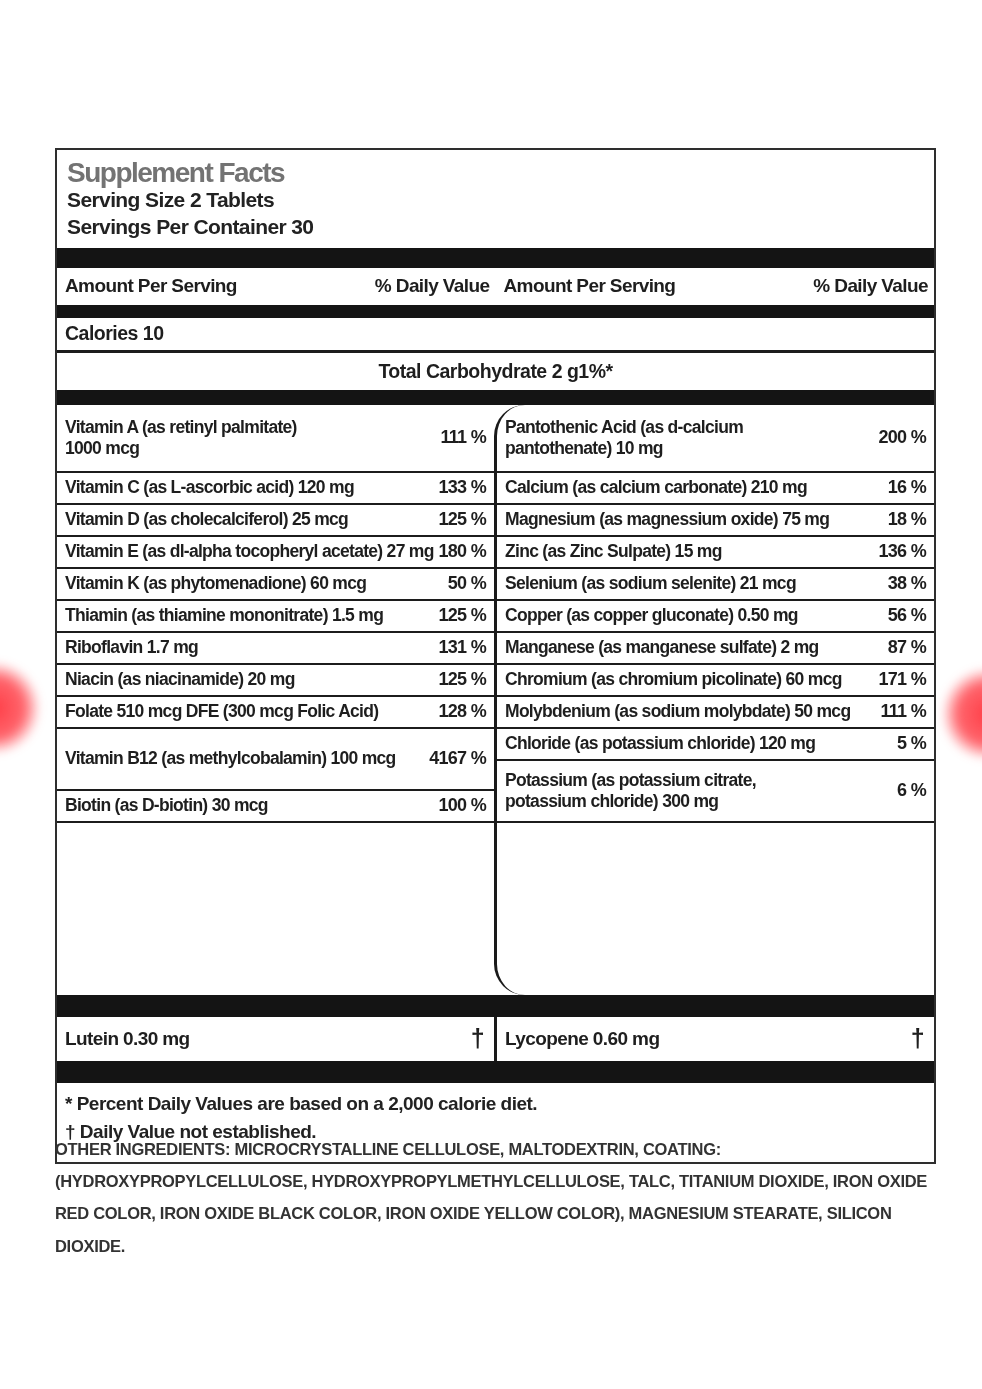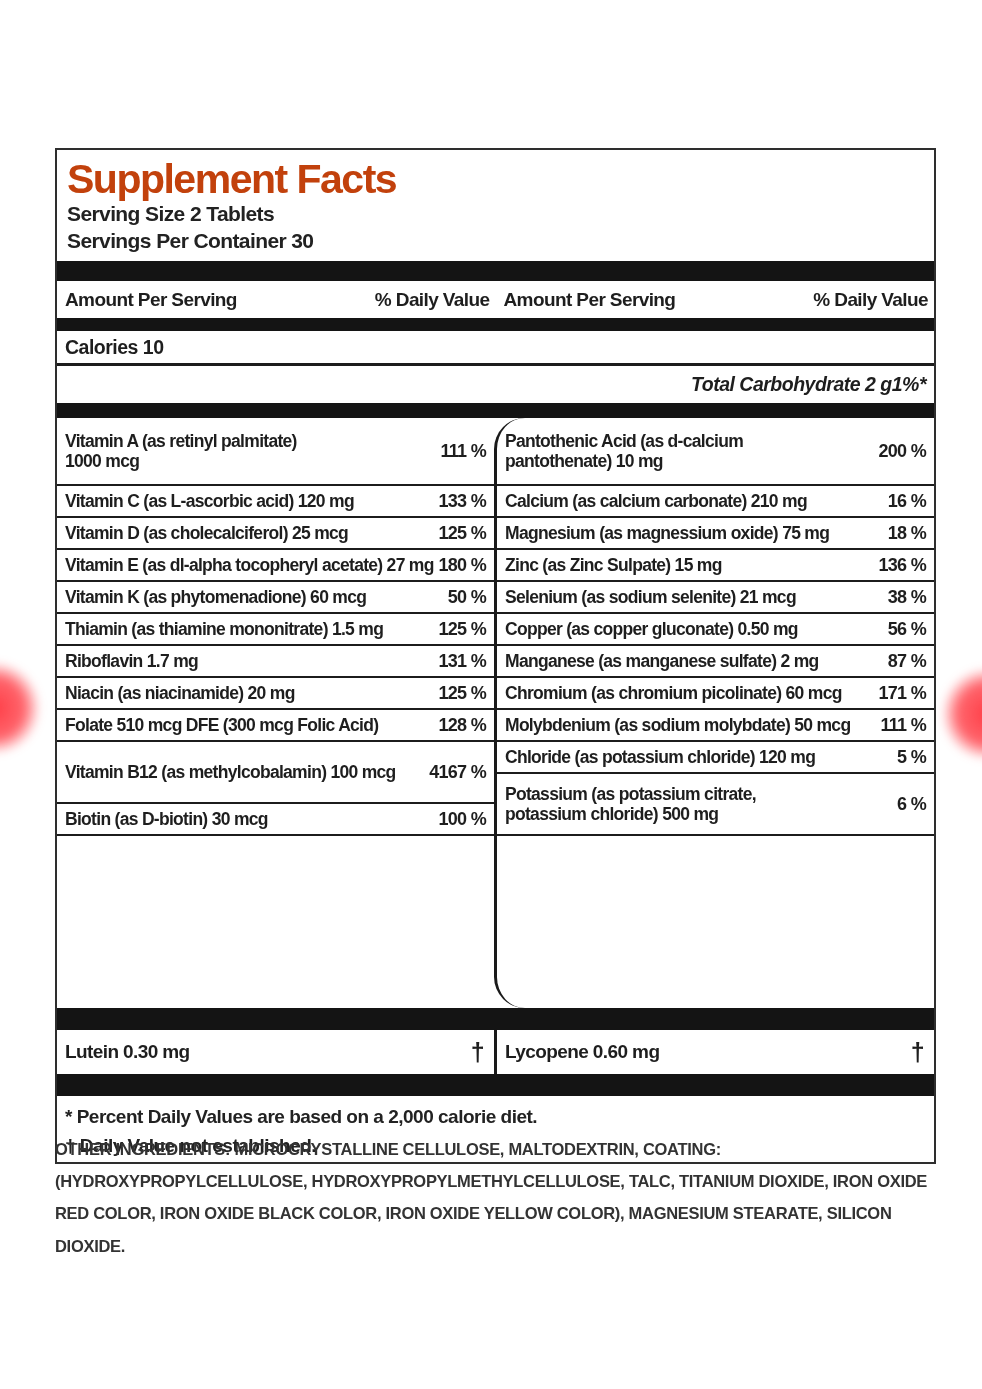--- a/index.html
+++ b/index.html
@@ -17,35 +17,35 @@
   }
   .glow-left{left:-52px;top:662px;}
   .glow-right{right:-52px;top:668px;}
 
   .label-box{
     position:absolute;left:55px;top:148px;width:881px;height:1016px;
     background:#fff;border:2px solid #2e2e2e;box-sizing:border-box;
   }
   .title-block{padding:8px 10px 0 10px;}
   .sf-title{
-    font-size:41px;font-weight:bold;letter-spacing:-1.5px;line-height:1.05;
-    color:#c2410c;
+    font-size:28px;font-weight:bold;letter-spacing:-1.5px;line-height:1.05;
+    color:#737373;
   }
   .serving-line{font-size:21px;font-weight:bold;letter-spacing:-0.6px;line-height:1.27;color:#222;}
   .bar{background:#141414;width:100%;}
   .bar-a{height:20px;margin-top:7px;}
   .bar-b{height:13px;}
   .bar-c{height:15px;}
   .bar-d{height:22px;}
   .bar-e{height:22px;}
   .header-row{display:flex;height:37px;align-items:center;}
   .header-half{flex:1;display:flex;justify-content:space-between;align-items:center;padding:0 6px 0 8px;}
   .header-half span{font-size:19px;font-weight:bold;letter-spacing:-0.6px;white-space:nowrap;}
   .calories-row{height:35px;display:flex;align-items:center;padding:0 8px;border-bottom:3px solid #1c1c1c;box-sizing:border-box;font-size:19.5px;font-weight:bold;letter-spacing:-0.5px;}
-  .carb-row{height:37px;display:flex;justify-content:flex-end;align-items:center;padding:9px 8px;box-sizing:border-box;font-size:19.5px;font-weight:bold;letter-spacing:-0.5px;font-style:italic;}
+  .carb-row{height:37px;display:flex;justify-content:center;align-items:center;padding:9px 8px;box-sizing:border-box;font-size:19.5px;font-weight:bold;letter-spacing:-0.5px;}
   .columns{display:flex;height:590px;}
   .col{flex:1;display:flex;flex-direction:column;box-sizing:border-box;}
   .col-right{border-left:3px solid #1a1a1a;border-radius:31px;}
   .nrow{
     display:flex;justify-content:space-between;align-items:center;
     padding:0 8px;border-bottom:2px solid #1c1c1c;box-sizing:border-box;
     font-size:17.5px;font-weight:bold;letter-spacing:-0.7px;
   }
   .h46{height:32px;}
   .h68{height:68px;}
@@ -197,21 +197,21 @@
         <span class="lbl">Molybdenium (as sodium molybdate) 50 mcg</span>
         <span class="dv">111 %</span>
       </div>
       <div class="nrow h46">
         <span class="lbl">Chloride (as potassium chloride) 120 mg</span>
         <span class="dv">5 %</span>
       </div>
       <div class="nrow h62">
         <span class="lbl">
             <span>Potassium (as potassium citrate,</span>
-            <span>potassium chloride) 500 mg</span>
+            <span>potassium chloride) 300 mg</span>
           </span>
         <span class="dv">6 %</span>
       </div>
       <div class="nrow filler"></div>
     </div>
 
   </div>
 
   <div class="bar bar-d"></div>
 

